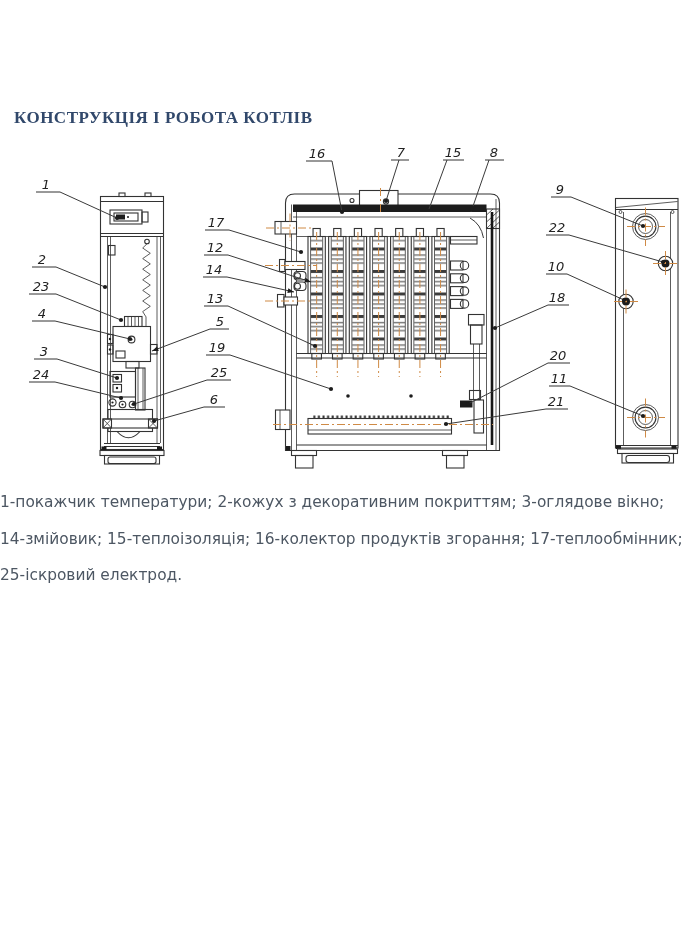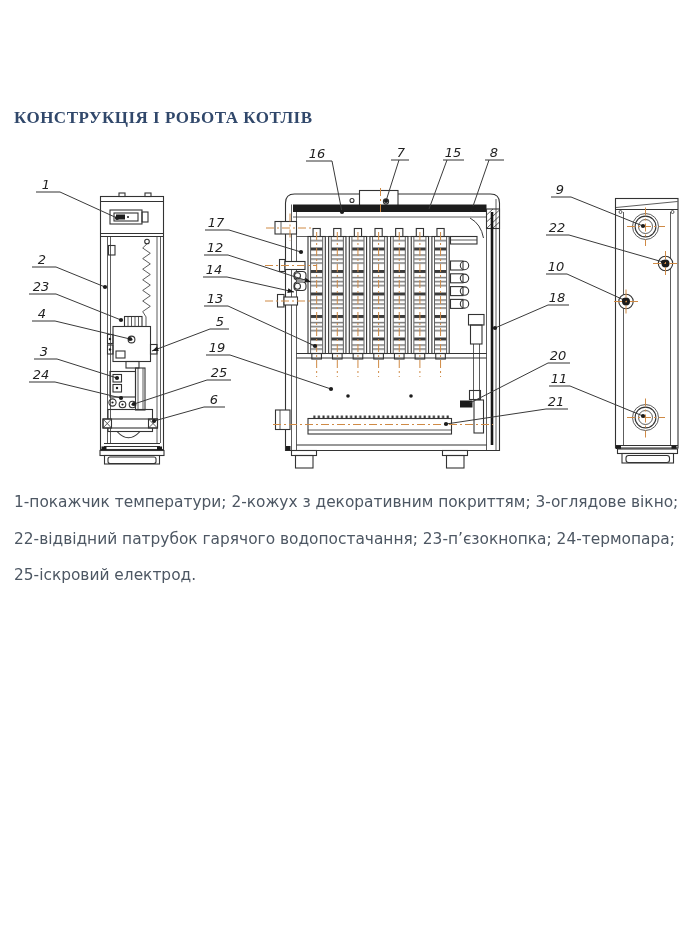--- a/index.html
+++ b/index.html
@@ -1,19 +1,19 @@
 <!DOCTYPE html>
 <html><head>
 <meta charset="utf-8">
 <style>
   html,body{margin:0;padding:0;background:#fff;}
   body{width:700px;height:933px;position:relative;font-family:"DejaVu Sans",sans-serif;overflow:hidden;}
   .title{position:absolute;left:6px;top:100px;margin:8px;font-family:"Liberation Serif",serif;
          font-weight:bold;font-size:17px;color:#31486b;letter-spacing:.5px;white-space:nowrap;}
-  .legend{position:absolute;left:14px;top:492px;width:682px;}
+  .legend{position:absolute;left:0;top:492px;width:682px;}
   .legend p{margin:0;height:36.6px;font-size:15.4px;line-height:20px;color:#4d5763;white-space:nowrap;}
   svg.diagram{position:absolute;left:0;top:0;}
   
   .ln{stroke:#333;stroke-width:1.1;fill:none;}
   .wf{fill:#fff;}
   .thin{stroke-width:.8;}
   .thk{stroke:#161616;stroke-width:2.6;fill:none;}
   .o{stroke:#cf8a45;stroke-width:1;stroke-dasharray:8 3 2 3;fill:none;}
   .blk{fill:#1c1c1c;stroke:none;}
   .cl{stroke:#3a3a3a;stroke-width:1;fill:none;}
@@ -400,15 +400,15 @@
     <g>
         <text class="num" x="556" y="406" text-anchor="middle">21</text>
         <line class="ul" x1="546" y1="409" x2="568" y2="409"></line>
         <path class="cl" d="M546,409 L446,424" marker-end="url(#mdot)"></path>
       </g>
   </g>
 </svg>
 
 <div class="legend">
   <p>1-покажчик температури; 2-кожух з декоративним покриттям; 3-оглядове вікно;</p>
-  <p>22-відвідний патрубок гарячого водопостачання; 23-п’єзокнопка; 24-термопара;</p>
+  <p>14-змійовик; 15-теплоізоляція; 16-колектор продуктів згорання; 17-теплообмінник;</p>
   <p>25-іскровий електрод.</p>
 </div>
 
 </body></html>

